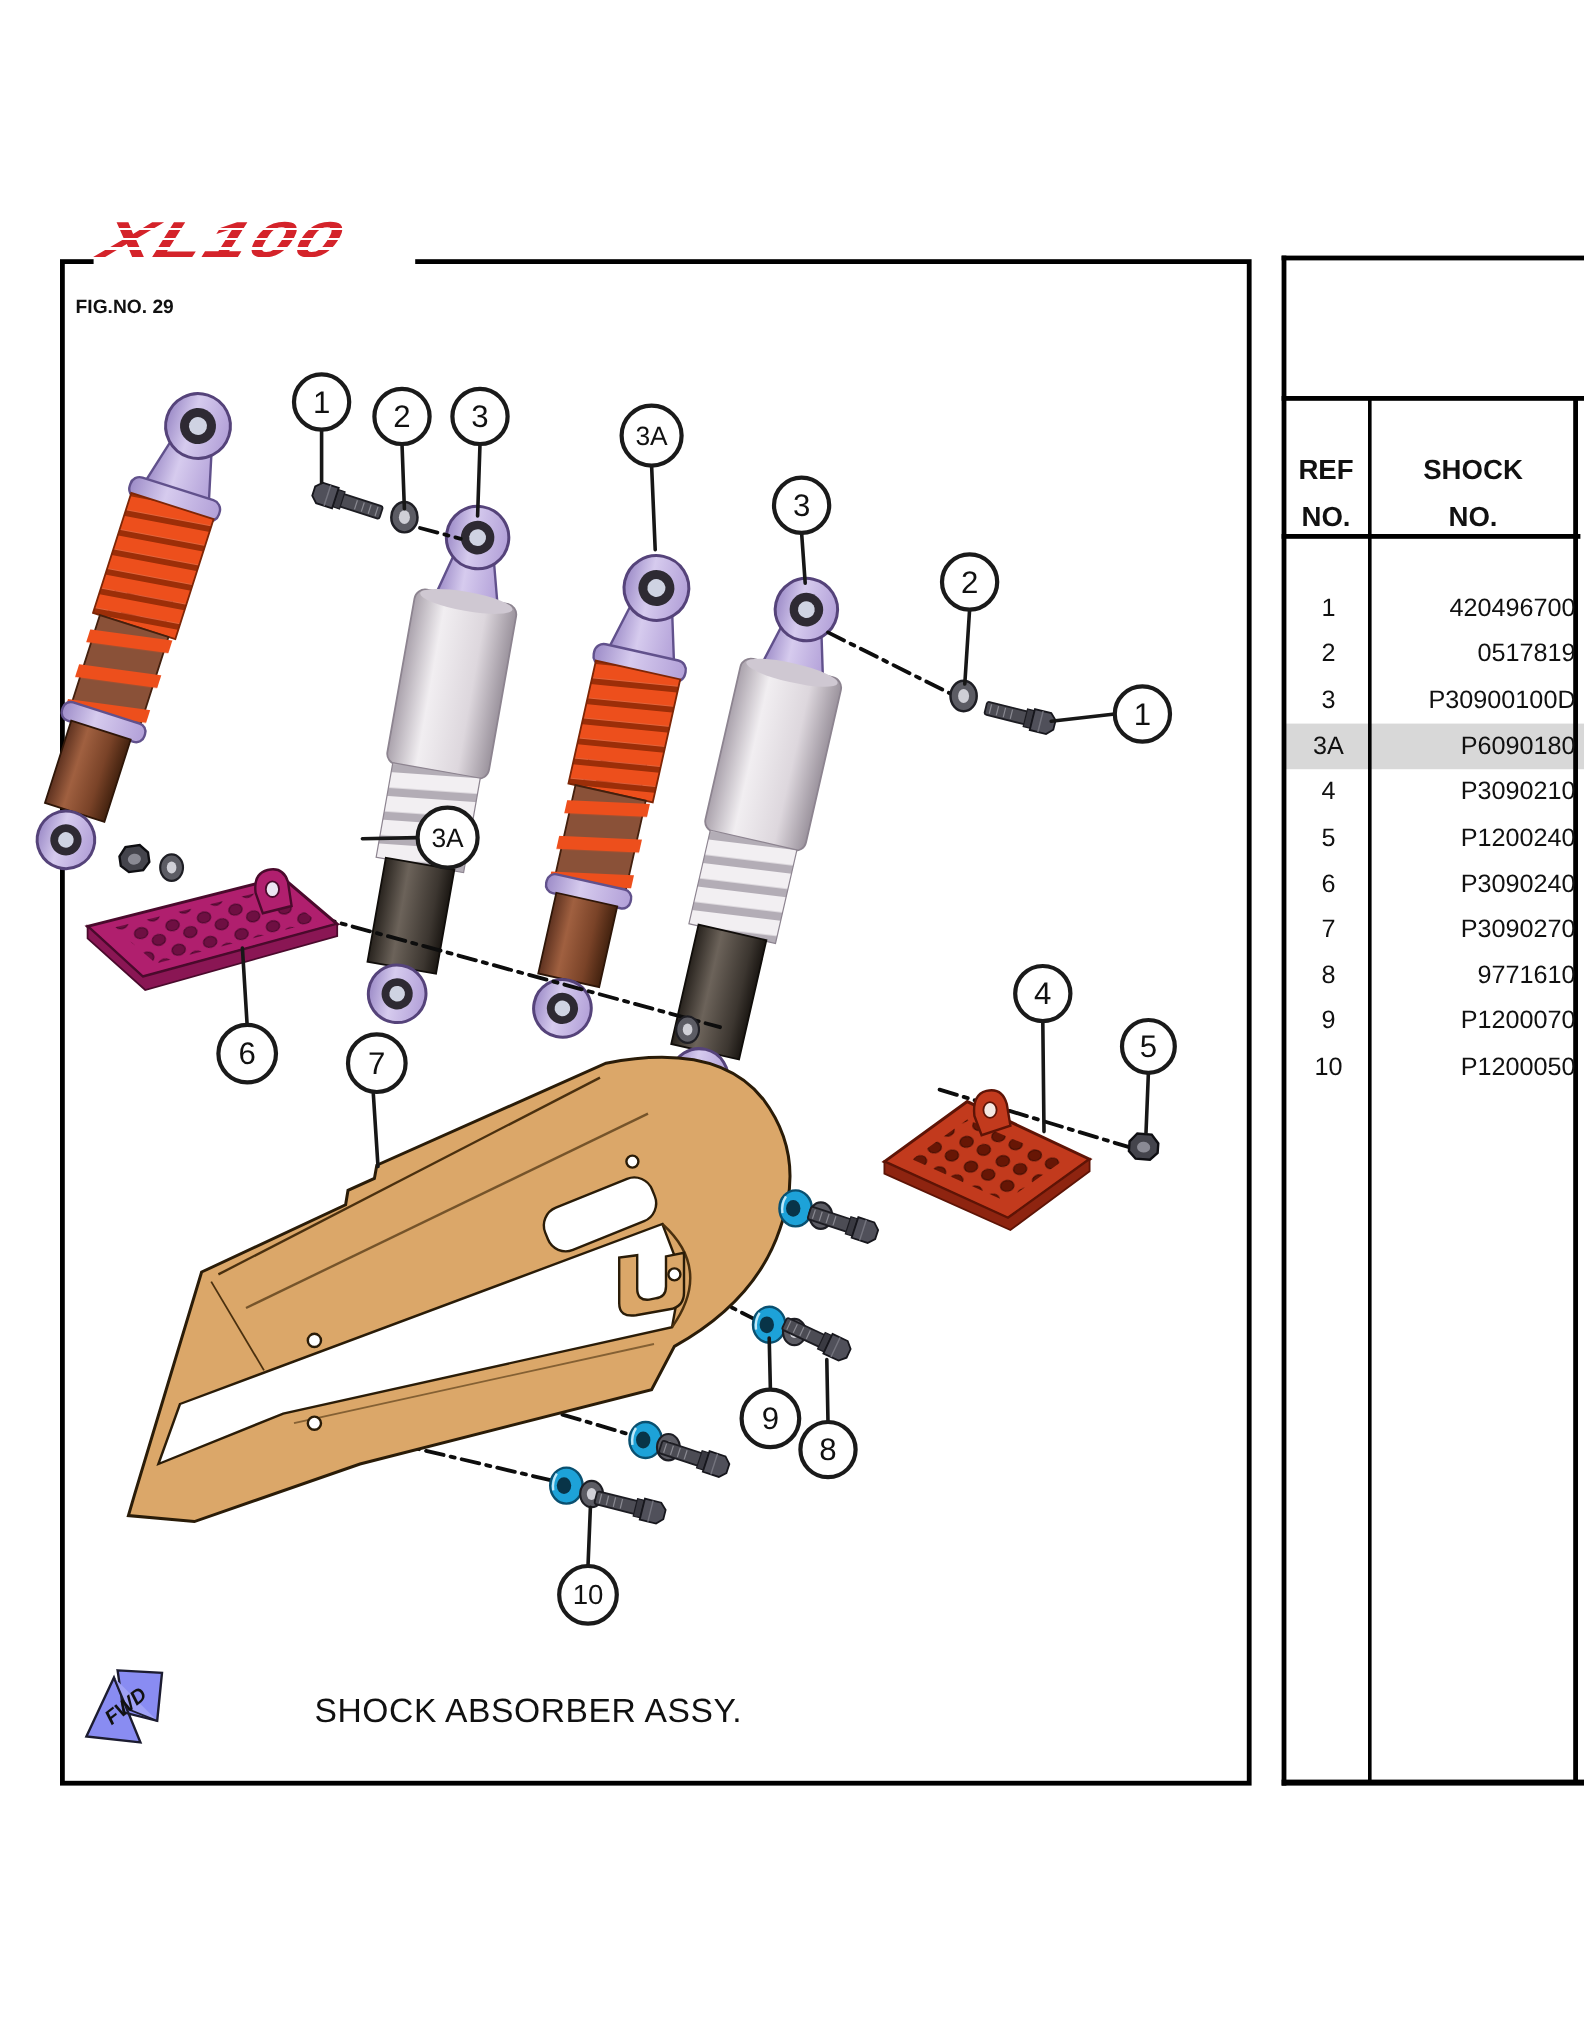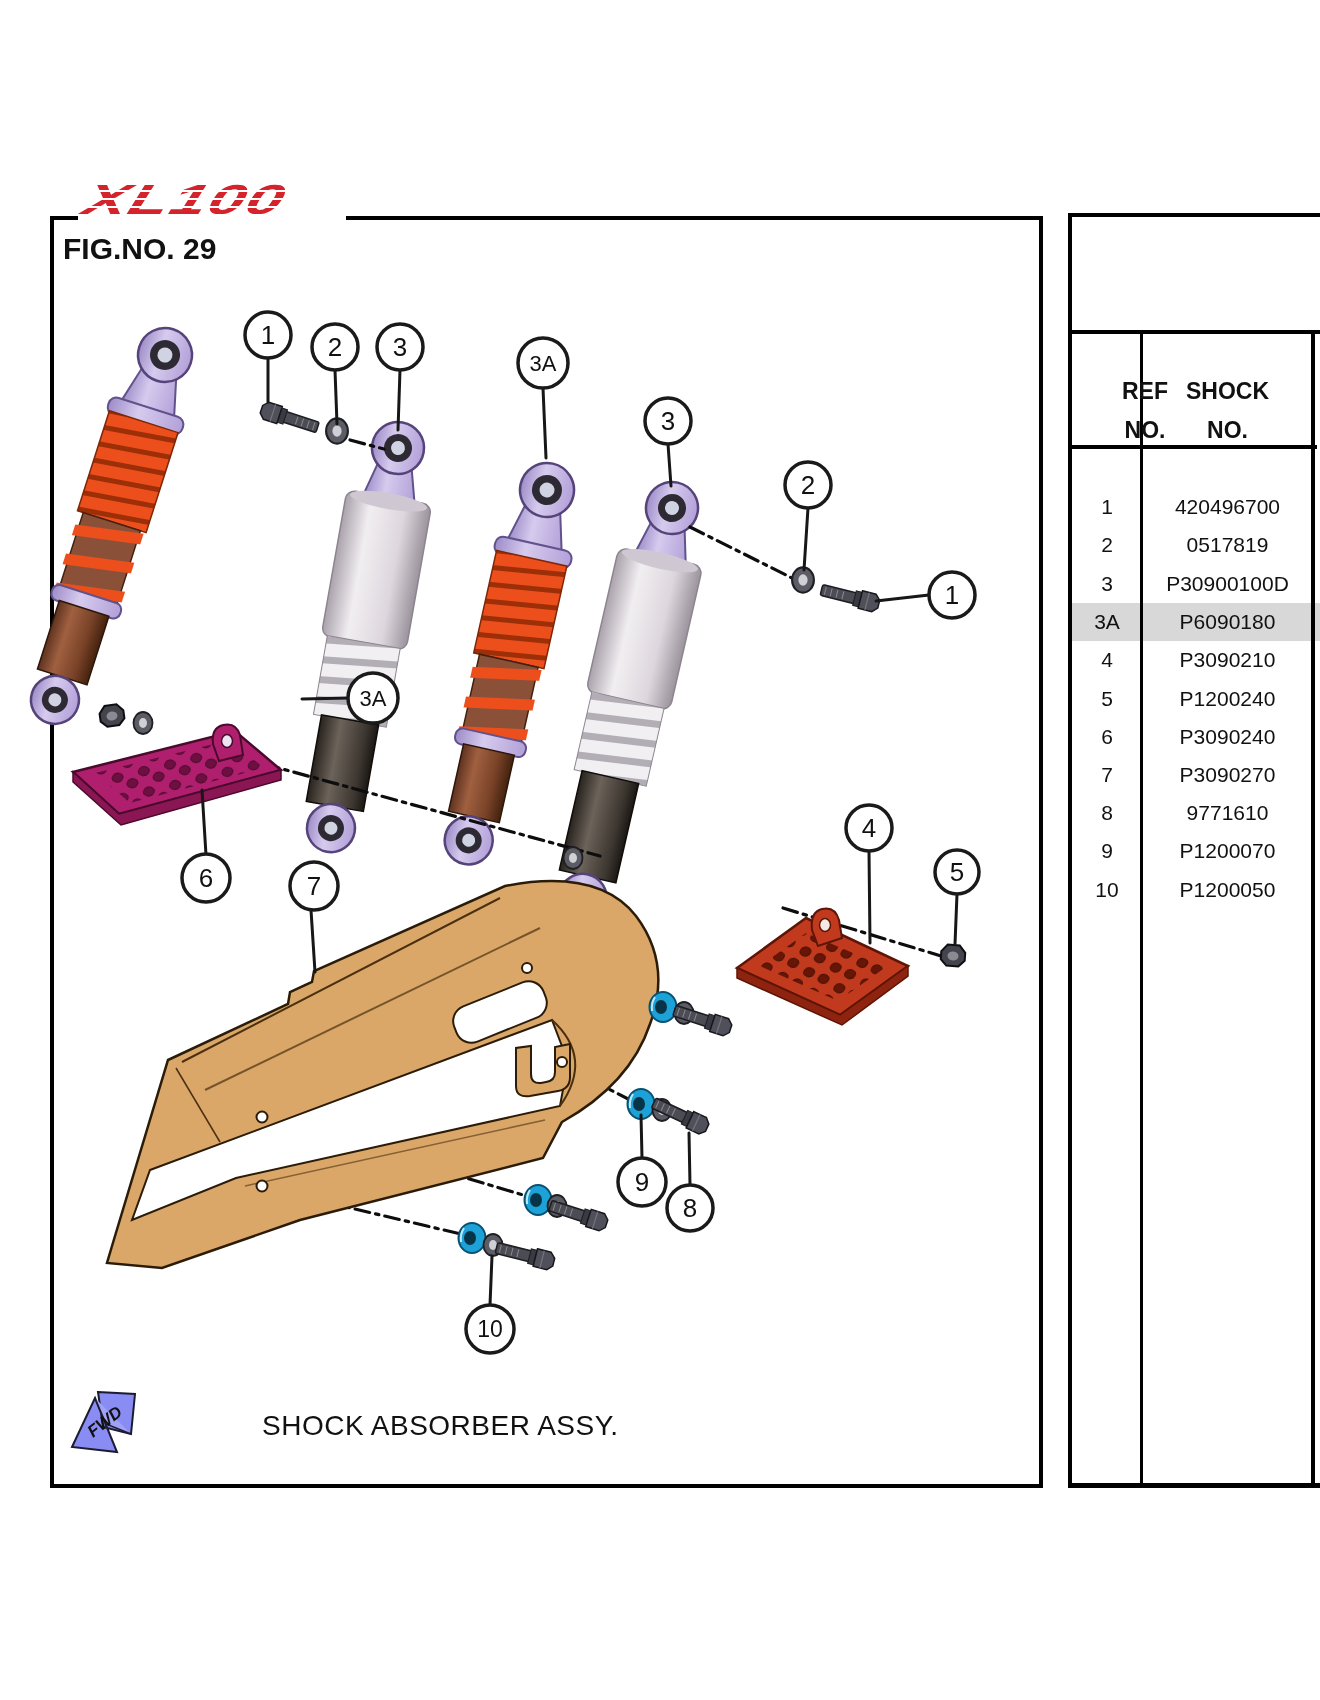--- a/index.html
+++ b/index.html
@@ -7,50 +7,50 @@
         font-family:"Liberation Sans", sans-serif;color:#111;}
   .main-box{position:absolute;left:50px;top:216px;width:993px;height:1272px;
             border:4px solid #000;box-sizing:border-box;}
   .logo-wrap{position:absolute;left:78px;top:172px;width:268px;height:50px;background:#fff;
              display:flex;align-items:flex-end;z-index:4;}
   .logo-text{display:inline-block;font-weight:bold;font-style:italic;font-size:42px;line-height:44px;
              color:#d4232a;transform:scaleX(1.55) skewX(-12deg);transform-origin:left bottom;
              letter-spacing:1px;white-space:nowrap;}
   .logo-stripes{position:absolute;left:0;top:4px;width:100%;height:44px;
              background:repeating-linear-gradient(180deg, rgba(255,255,255,0) 0 6px, #ffffff 6px 8px);}
-  .fig-label{position:absolute;left:63px;top:232px;font-size:30px;font-weight:bold;z-index:3;text-align:right;}
+  .fig-label{position:absolute;left:63px;top:248px;font-size:16px;font-weight:bold;z-index:3;text-align:right;}
   .fig-title{position:absolute;left:262px;top:1410px;font-size:28px;font-weight:normal;
              letter-spacing:.5px;z-index:3;}
   .tline{position:absolute;background:#000;z-index:2;}
   .t-highlight{position:absolute;left:1070px;top:603px;width:250px;height:38px;background:#d8d8d8;z-index:1;}
   .thead{position:absolute;top:372px;font-weight:bold;font-size:23px;text-align:center;
          line-height:39px;z-index:3;}
   .trow{position:absolute;left:1072px;width:241px;height:28px;display:flex;font-size:21px;
         line-height:28px;z-index:3;}
   .tref{width:70px;text-align:center;}
-  .tpart{flex:1;text-align:center;}
+  .tpart{flex:1;text-align:right;}
   svg.art{position:absolute;left:0;top:0;z-index:2;font-family:"Liberation Sans", sans-serif;}
 </style>
 </head>
 <body>
 
 <div class="page">
 
   <div class="main-box"></div>
 
   <div class="tline" style="left:1068px;top:213px;width:252px;height:4px"></div>
   <div class="tline" style="left:1068px;top:213px;width:4px;height:1275px"></div>
   <div class="tline" style="left:1068px;top:1483px;width:252px;height:5px"></div>
   <div class="tline" style="left:1068px;top:330px;width:252px;height:4px"></div>
   <div class="tline" style="left:1068px;top:445px;width:249px;height:4px"></div>
   <div class="tline" style="left:1140px;top:333px;width:3px;height:1152px"></div>
   <div class="tline" style="left:1311px;top:333px;width:4px;height:1152px"></div>
   <div class="t-highlight"></div>
 
-  <div class="thead" style="left:1108px;width:74px">
+  <div class="thead" style="left:1068px;width:74px">
     <div>REF</div>
     <div>NO.</div>
   </div>
   <div class="thead" style="left:1142px;width:171px">
     <div>SHOCK</div>
     <div>NO.</div>
   </div>
 
   <div class="trow" style="top:493px">
       <span class="tref">1</span>

